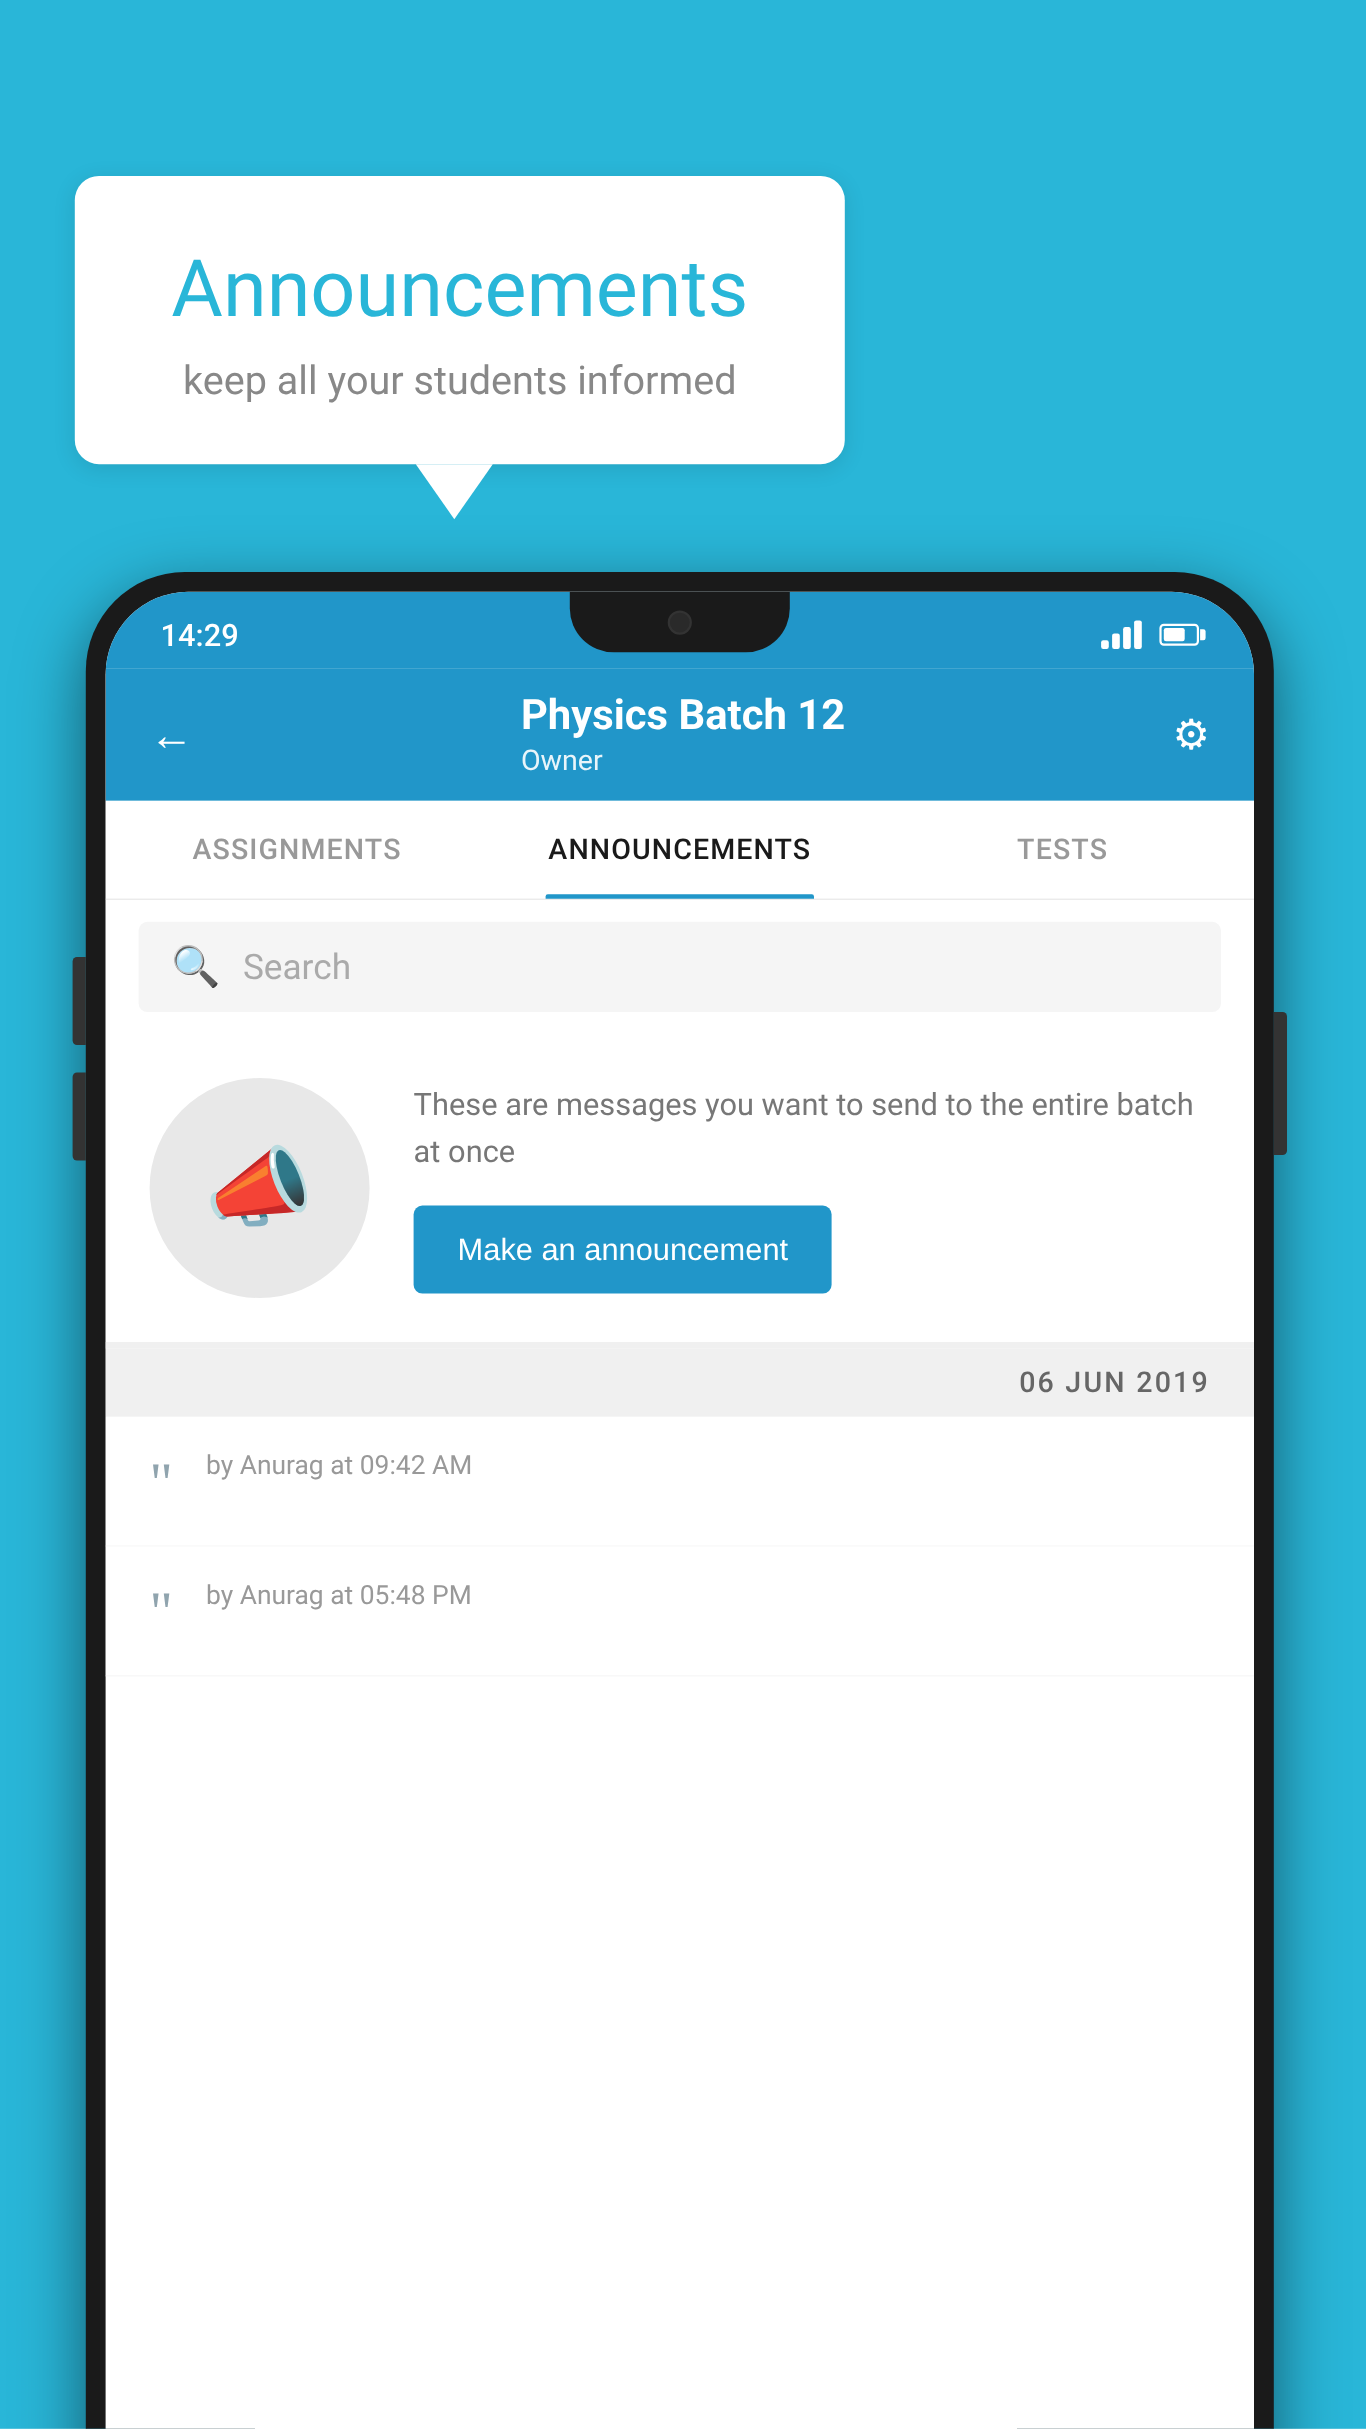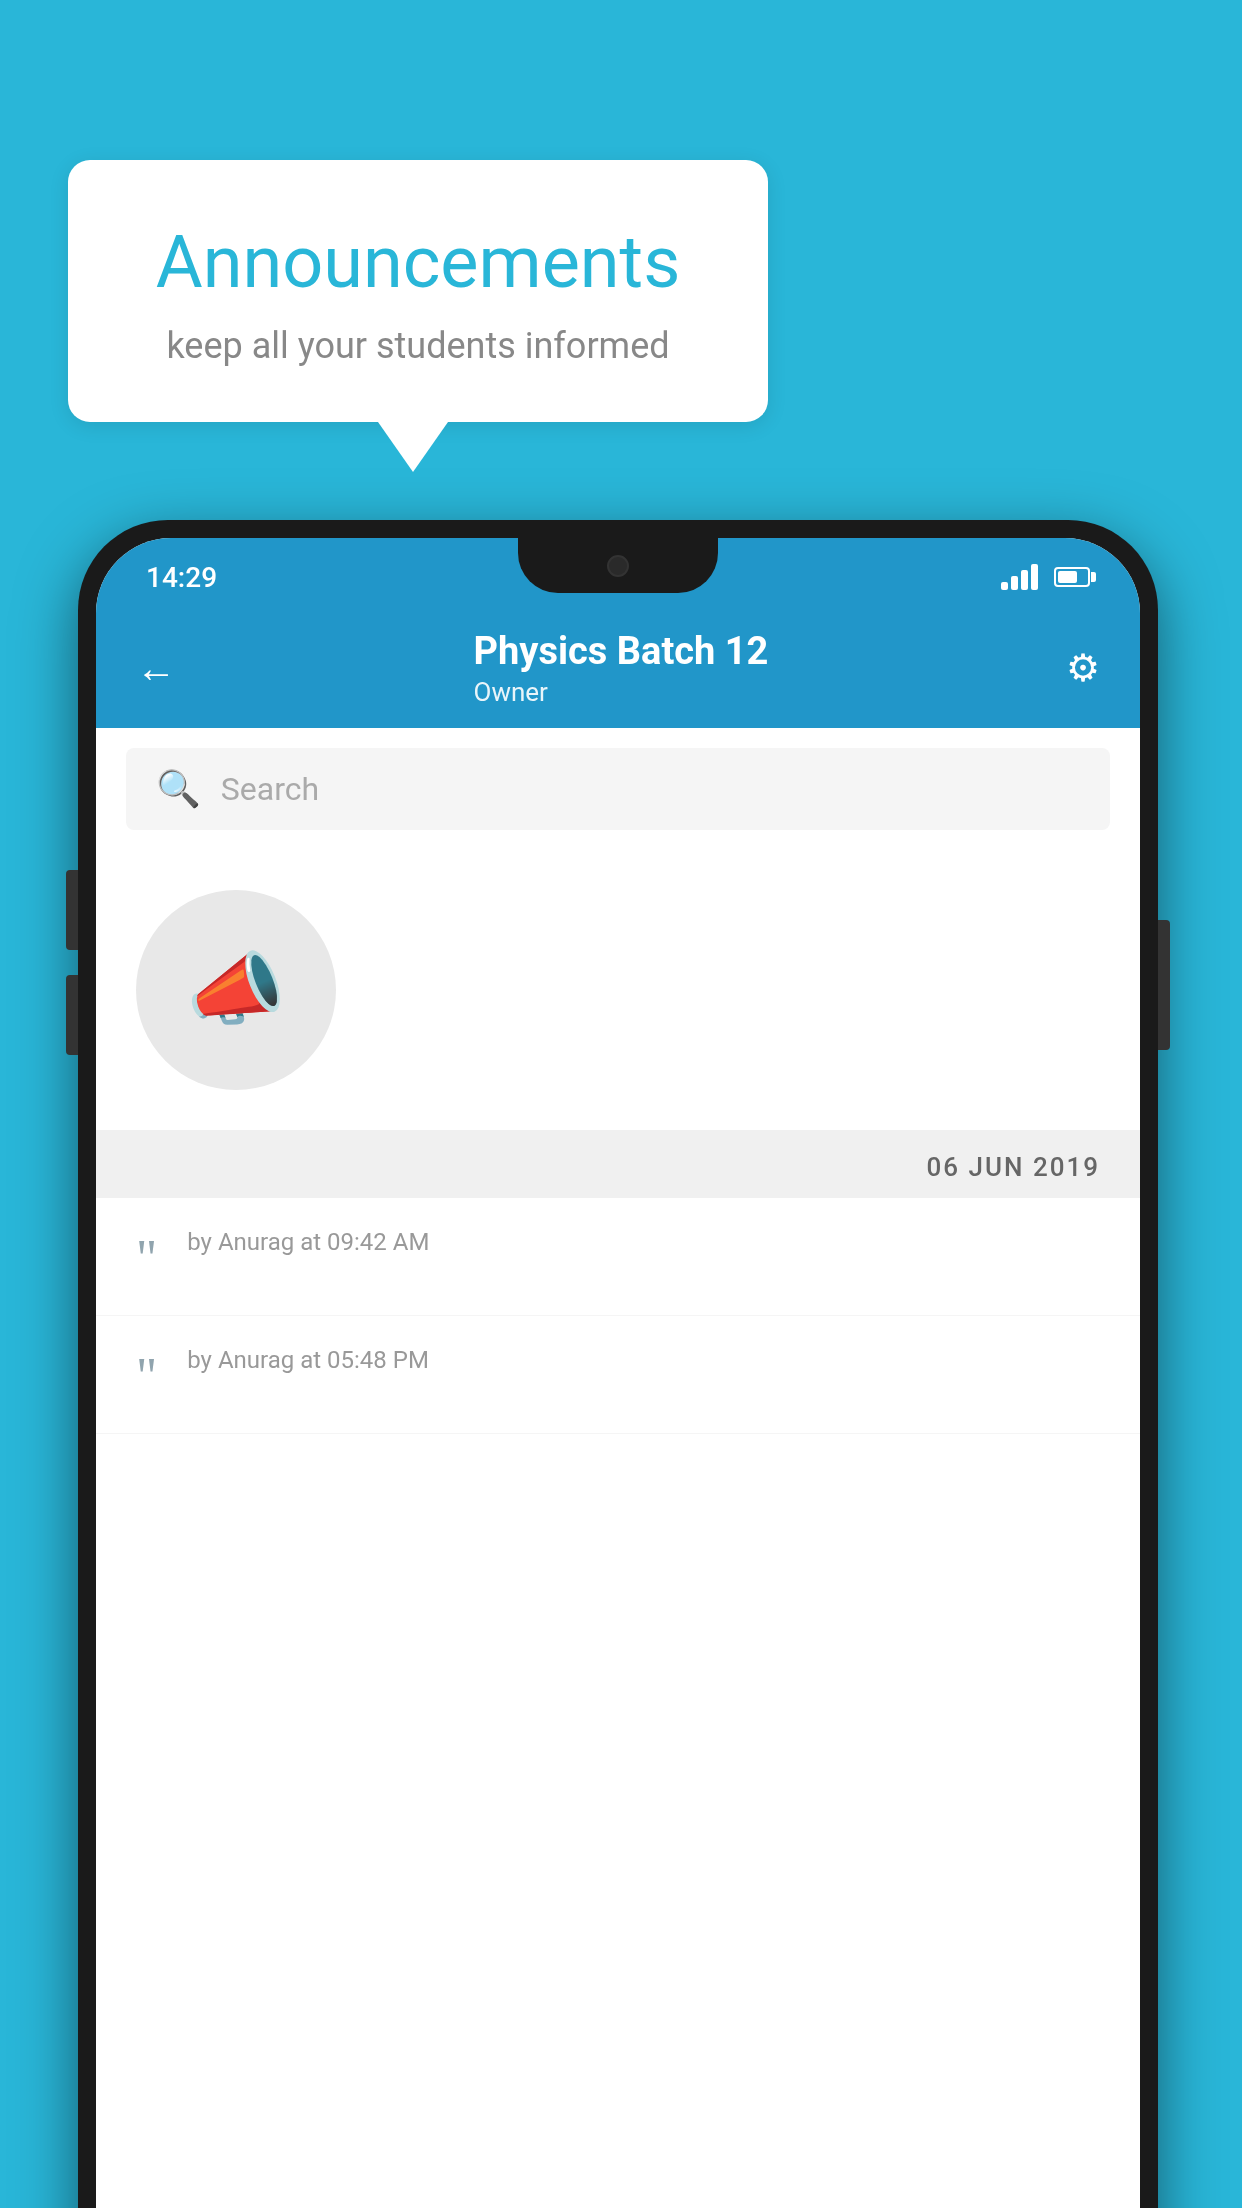--- a/index.html
+++ b/index.html
@@ -449,32 +449,41 @@
 
       <div class="app-header">
         <span class="back-arrow">←</span>
         <div class="header-center">
           <div class="header-title">Physics Batch 12</div>
           <div class="header-subtitle">Owner</div>
         </div>
         <span class="gear-icon">⚙</span>
       </div>
 
+      <div class="tabs-bar">
+        <div class="tab-item">ASSIGNMENTS</div>
+        <div class="tab-item active">ANNOUNCEMENTS</div>
+        <div class="tab-item">TESTS</div>
+      </div>
 
       <div class="search-section">
         <div class="search-bar">
           <span class="search-icon-wrap">🔍</span>
           <span class="search-placeholder">Search</span>
         </div>
       </div>
 
       <div class="announcement-intro">
         <div class="megaphone-circle">
           <span class="megaphone-icon">📣</span>
         </div>
+        <div class="announcement-right">
+          <div class="announcement-desc">These are messages you want to send to the entire batch at once</div>
+          <button class="make-announcement-btn">Make an announcement</button>
+        </div>
       </div>
 
       <div class="date-divider">
         <span class="date-text">06  JUN  2019</span>
       </div>
       <div class="announcement-item">
         <span class="quote-icon">"</span>
         <div class="announcement-content">
           <div class="announcement-meta">by Anurag at 09:42 AM</div>
         </div>

